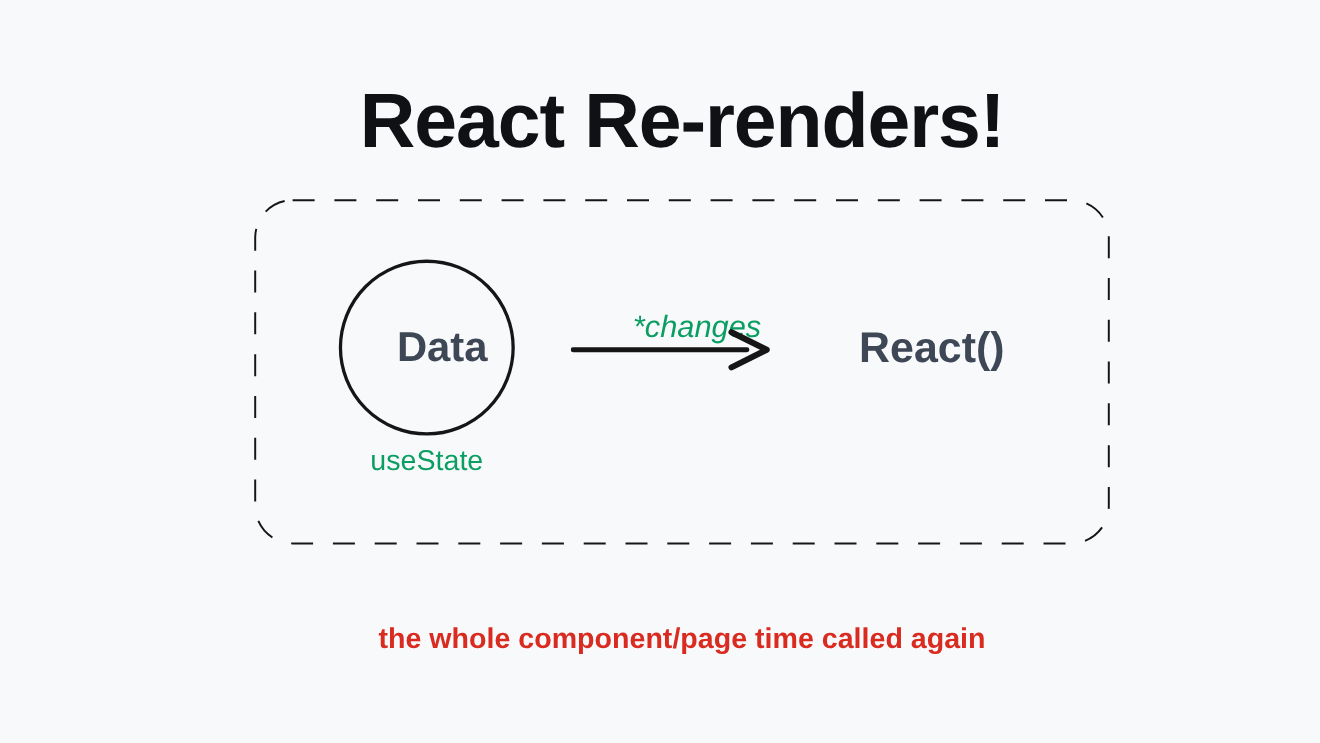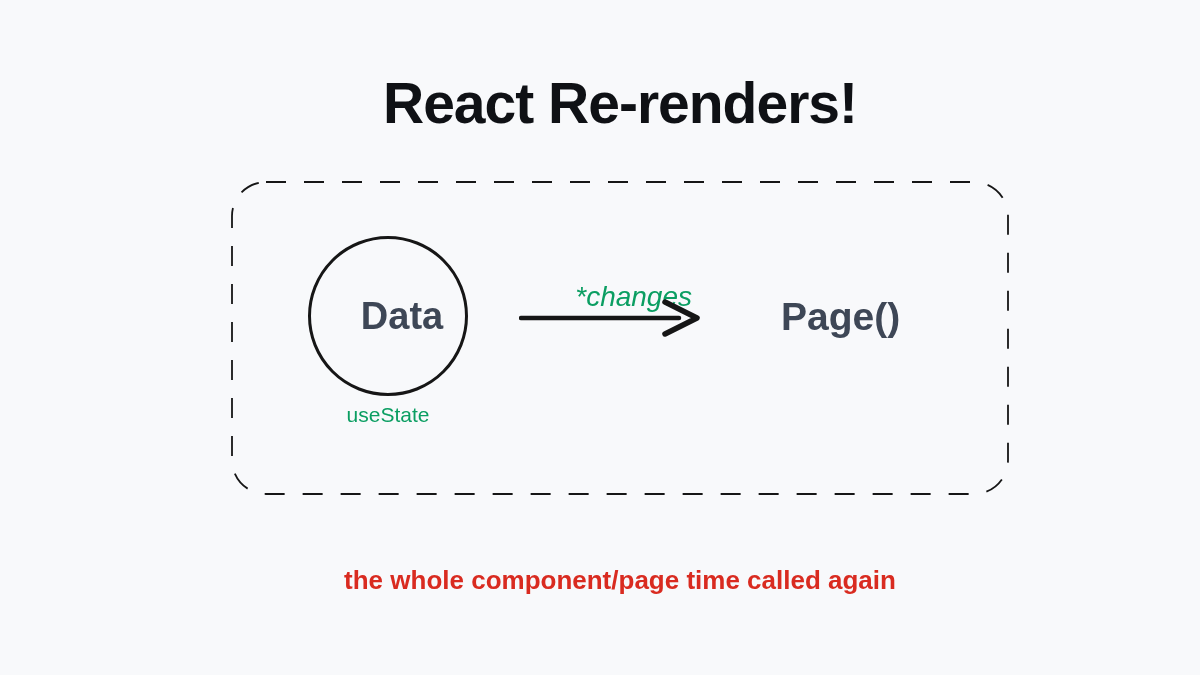--- a/index.html
+++ b/index.html
@@ -18,21 +18,21 @@
     overflow: hidden;
   }
   .stage {
     position: relative;
     width: 1200px; height: 675px;
   }
   .page-title {
     position: absolute;
     left: 40px; right: 0; top: 70px;
     text-align: center;
-    font-size: 57px;
+    font-size: 70px;
     font-weight: 700;
     letter-spacing: -1px;
     color: var(--title-text);
   }
   .dashed-box-svg {
     position: absolute;
     left: 230px; top: 180px;
     width: 780px; height: 316px;
   }
   .data-circle {
@@ -49,21 +49,21 @@
     font-size: 38px;
     font-weight: 700;
     color: var(--dark-text);
     margin-left: 28px;
   }
   .usestate-caption {
     position: absolute;
     left: 308px; top: 403px;
     width: 160px;
     text-align: center;
-    font-size: 21px;
+    font-size: 26px;
     color: var(--accent-green);
   }
   .changes-label {
     position: absolute;
     left: 512px; top: 281px;
     width: 180px;
     text-align: right;
     font-size: 28px;
     color: var(--accent-green);
     font-style: italic;
@@ -108,18 +108,18 @@
 
   <div class="usestate-caption">useState</div>
 
   <div class="changes-label">*changes</div>
 
   <svg class="arrow-svg" viewBox="0 0 184 40" aria-hidden="true">
     <line x1="2" y1="20" x2="160" y2="20" stroke="#161616" stroke-width="4.5" stroke-linecap="round"></line>
     <path d="M146,4 L178,20 L146,36" fill="none" stroke="#161616" stroke-width="5.5" stroke-linecap="round" stroke-linejoin="round"></path>
   </svg>
 
-  <div class="page-node-label">Page()</div>
+  <div class="page-node-label">React()</div>
 
 
   <div class="footer-line footer-line-2">the whole component/page time called again</div>
 
 </div>
 
 </body></html>

